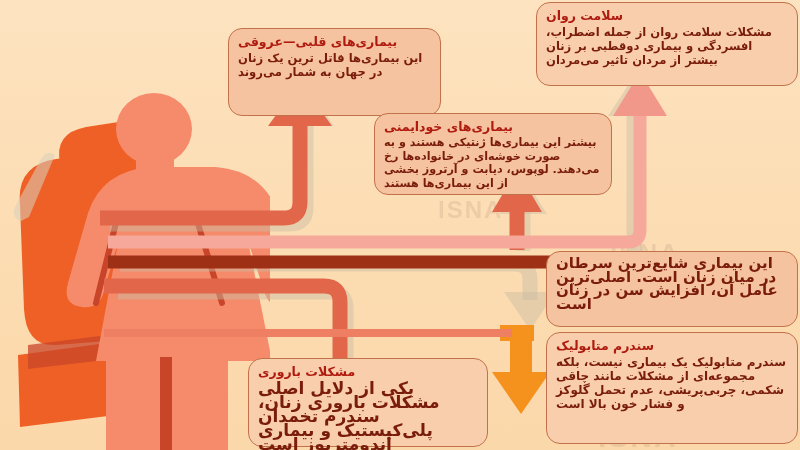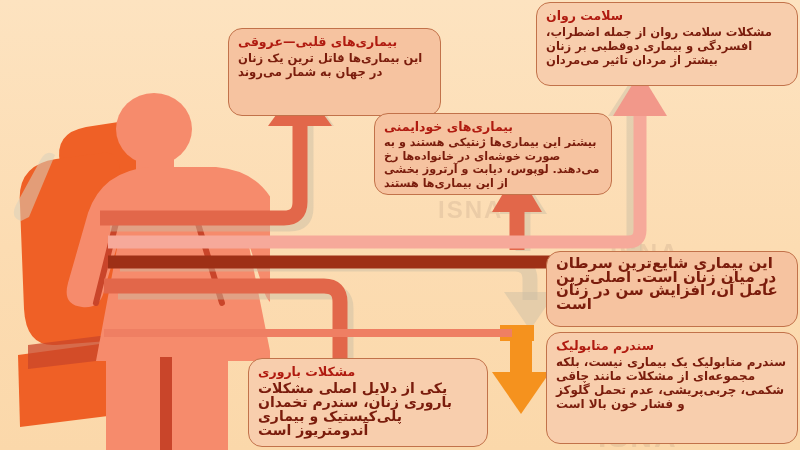--- a/index.html
+++ b/index.html
@@ -61,21 +61,21 @@
   #box-cardio      {left:228px; top:28px;  width:213px; height:88px;}
   #box-autoimmune  {left:374px; top:113px; width:238px; height:82px;}
   #box-cancer      {left:546px; top:251px; width:252px; height:76px;}
   #box-metabolic   {left:546px; top:332px; width:252px; height:112px; background:#f8cead;}
   #box-fertility   {left:248px; top:358px; width:240px; height:89px;  background:#f8cead;}
 
   #box-mental .t, #box-metabolic .t{font-size:12.5px;}
   #box-cancer .b{font-size:15px;line-height:13.6px;}
   #box-metabolic .b{font-size:12px;line-height:14px;}
   #box-autoimmune .b{font-size:11.2px;line-height:13.6px;}
-  #box-fertility .b{font-size:14px;line-height:14px;}
+  #box-fertility .b{font-size:17px;line-height:14px;}
 </style>
 </head>
 <body>
 
 <div id="stage">
 
   <div id="watermark-layer">
       <div class="wm" style="left: 700px; top: 8px; font-size: 30px;">ISNA</div>
       <div class="wm" style="left: 168px; top: 168px; font-size: 26px;">ISNA</div>
       <div class="wm" style="left: 438px; top: 196px; font-size: 24px;">ISNA</div>

